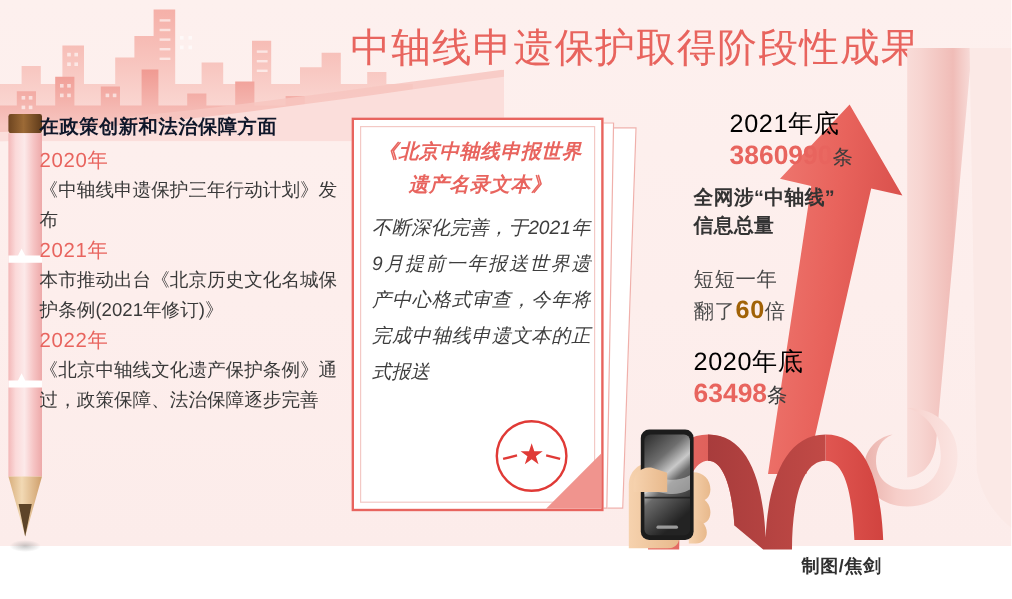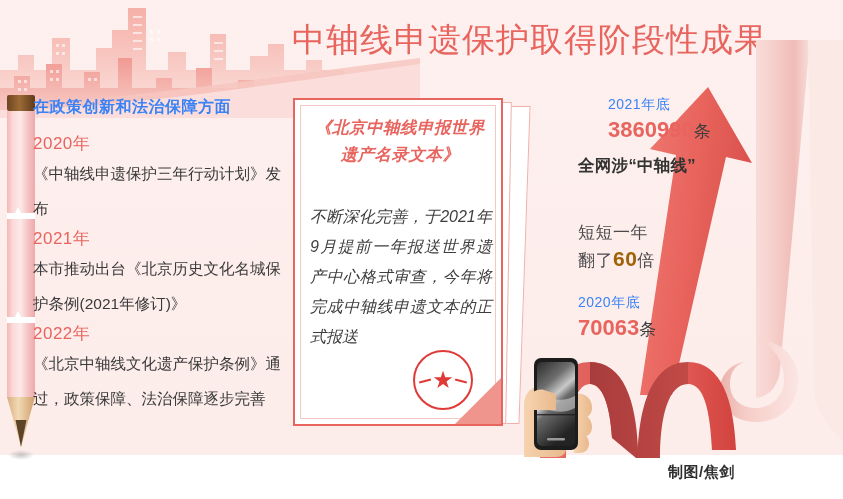--- a/index.html
+++ b/index.html
@@ -31,28 +31,28 @@
     text-align:center; line-height:44px; white-space:nowrap;
   }
 
   
   .pencil { position:absolute; left:6px; top:95px; width:30px; height:370px; }
   .pencil svg { display:block; }
 
   
   .left-col { position:absolute; left:33px; top:96px; width:258px; }
   .lc-head {
-    font-size:16px; font-weight:bold; color:#3b82f6; line-height:22px;
-    letter-spacing:0.5px; margin-bottom:13px;
+    font-size:16px; font-weight:bold; color:#0f172a; line-height:22px;
+    letter-spacing:0.5px; margin-bottom:3px;
   }
   .lc-year {
     font-size:17px; color:#e8645e; line-height:25px; letter-spacing:0.5px;
   }
   .lc-body {
-    font-size:15.5px; color:#3a3a3a; line-height:35px; letter-spacing:0px;
+    font-size:15.5px; color:#3a3a3a; line-height:25px; letter-spacing:0px;
   }
 
   
   .card-stack { position:absolute; left:293px; top:98px; width:270px; height:330px; }
   .sheet {
     position:absolute; background:#ffffff;
     border:1.5px solid #f0b0ab;
   }
   .sheet-b { left:52px; top:8px; width:180px; height:318px; transform:skewX(-2.0deg); }
   .sheet-a { left:36px; top:4px; width:180px; height:322px; transform:skewX(-1.0deg); }
@@ -67,21 +67,21 @@
   .card-corner {
     position:absolute; right:0px; bottom:0px; width:0; height:0;
     border-left:46px solid transparent; border-bottom:46px solid #f0948e;
   }
   .card-title {
     position:absolute; left:12px; top:14px; width:186px;
     font-size:16.5px; font-weight:bold; color:#e8645e; text-align:center;
     line-height:27px; letter-spacing:0.5px;
   }
   .card-body {
-    position:absolute; left:15px; top:102px; width:182px;
+    position:absolute; left:15px; top:76px; width:182px;
     font-size:16px; color:#3d3d3d; line-height:30px; letter-spacing:0px;
     text-align:justify; text-align-last:left;
   }
   .seal {
     position:absolute; left:118px; top:250px; width:60px; height:60px;
     border:2px solid #e03a36; border-radius:50%;
   }
   .seal .star {
     position:absolute; left:50%; top:50%; transform:translate(-50%,-52%);
     font-size:24px; color:#e03a36; line-height:1;
@@ -103,21 +103,21 @@
   
   .curl { position:absolute; left:690px; top:40px; width:153px; height:430px; }
   .curl svg { display:block; }
 
   
   .phone-hand { position:absolute; left:522px; top:352px; width:95px; height:105px; }
   .phone-hand svg { display:block; }
 
   
   .stats { position:absolute; left:578px; top:92px; width:180px; }
-  .st-label { font-size:14px; color:#3b82f6; line-height:24px; letter-spacing:0.5px; }
+  .st-label { font-size:21px; color:#000000; line-height:24px; letter-spacing:0.5px; }
   .st-big {
     font-size:22px; font-weight:bold; color:#e8645e; line-height:28px; letter-spacing:0px;
   }
   .st-big .unit { font-size:17px; font-weight:normal; color:#3d3d3d; }
   .st-head {
     font-size:16.5px; font-weight:bold; color:#333333; line-height:23px; letter-spacing:0.3px;
   }
   .st-sub { font-size:17px; color:#4a4a4a; line-height:26px; letter-spacing:0.5px; }
   .st-sub .em { font-size:21px; font-weight:bold; color:#a16207; }
 
@@ -364,29 +364,30 @@
 
   <div class="stats">
 
     <div class="s1">
       <div class="st-label">2021年底</div>
       <div class="st-big"><span>3860990</span><span class="unit">条</span></div>
     </div>
 
     <div class="s2">
       <div class="st-head">全网涉“中轴线”</div>
+      <div class="st-head">信息总量</div>
     </div>
 
     <div class="s3">
       <div class="st-sub">短短一年</div>
       <div class="st-sub"><span>翻了</span><span class="em">60</span><span>倍</span></div>
     </div>
 
     <div class="s4">
       <div class="st-label">2020年底</div>
-      <div class="st-big"><span>70063</span><span class="unit">条</span></div>
+      <div class="st-big"><span>63498</span><span class="unit">条</span></div>
     </div>
 
   </div>
 
   <div class="credit">制图/焦剑</div>
 
 </div>
 
 </body></html>

